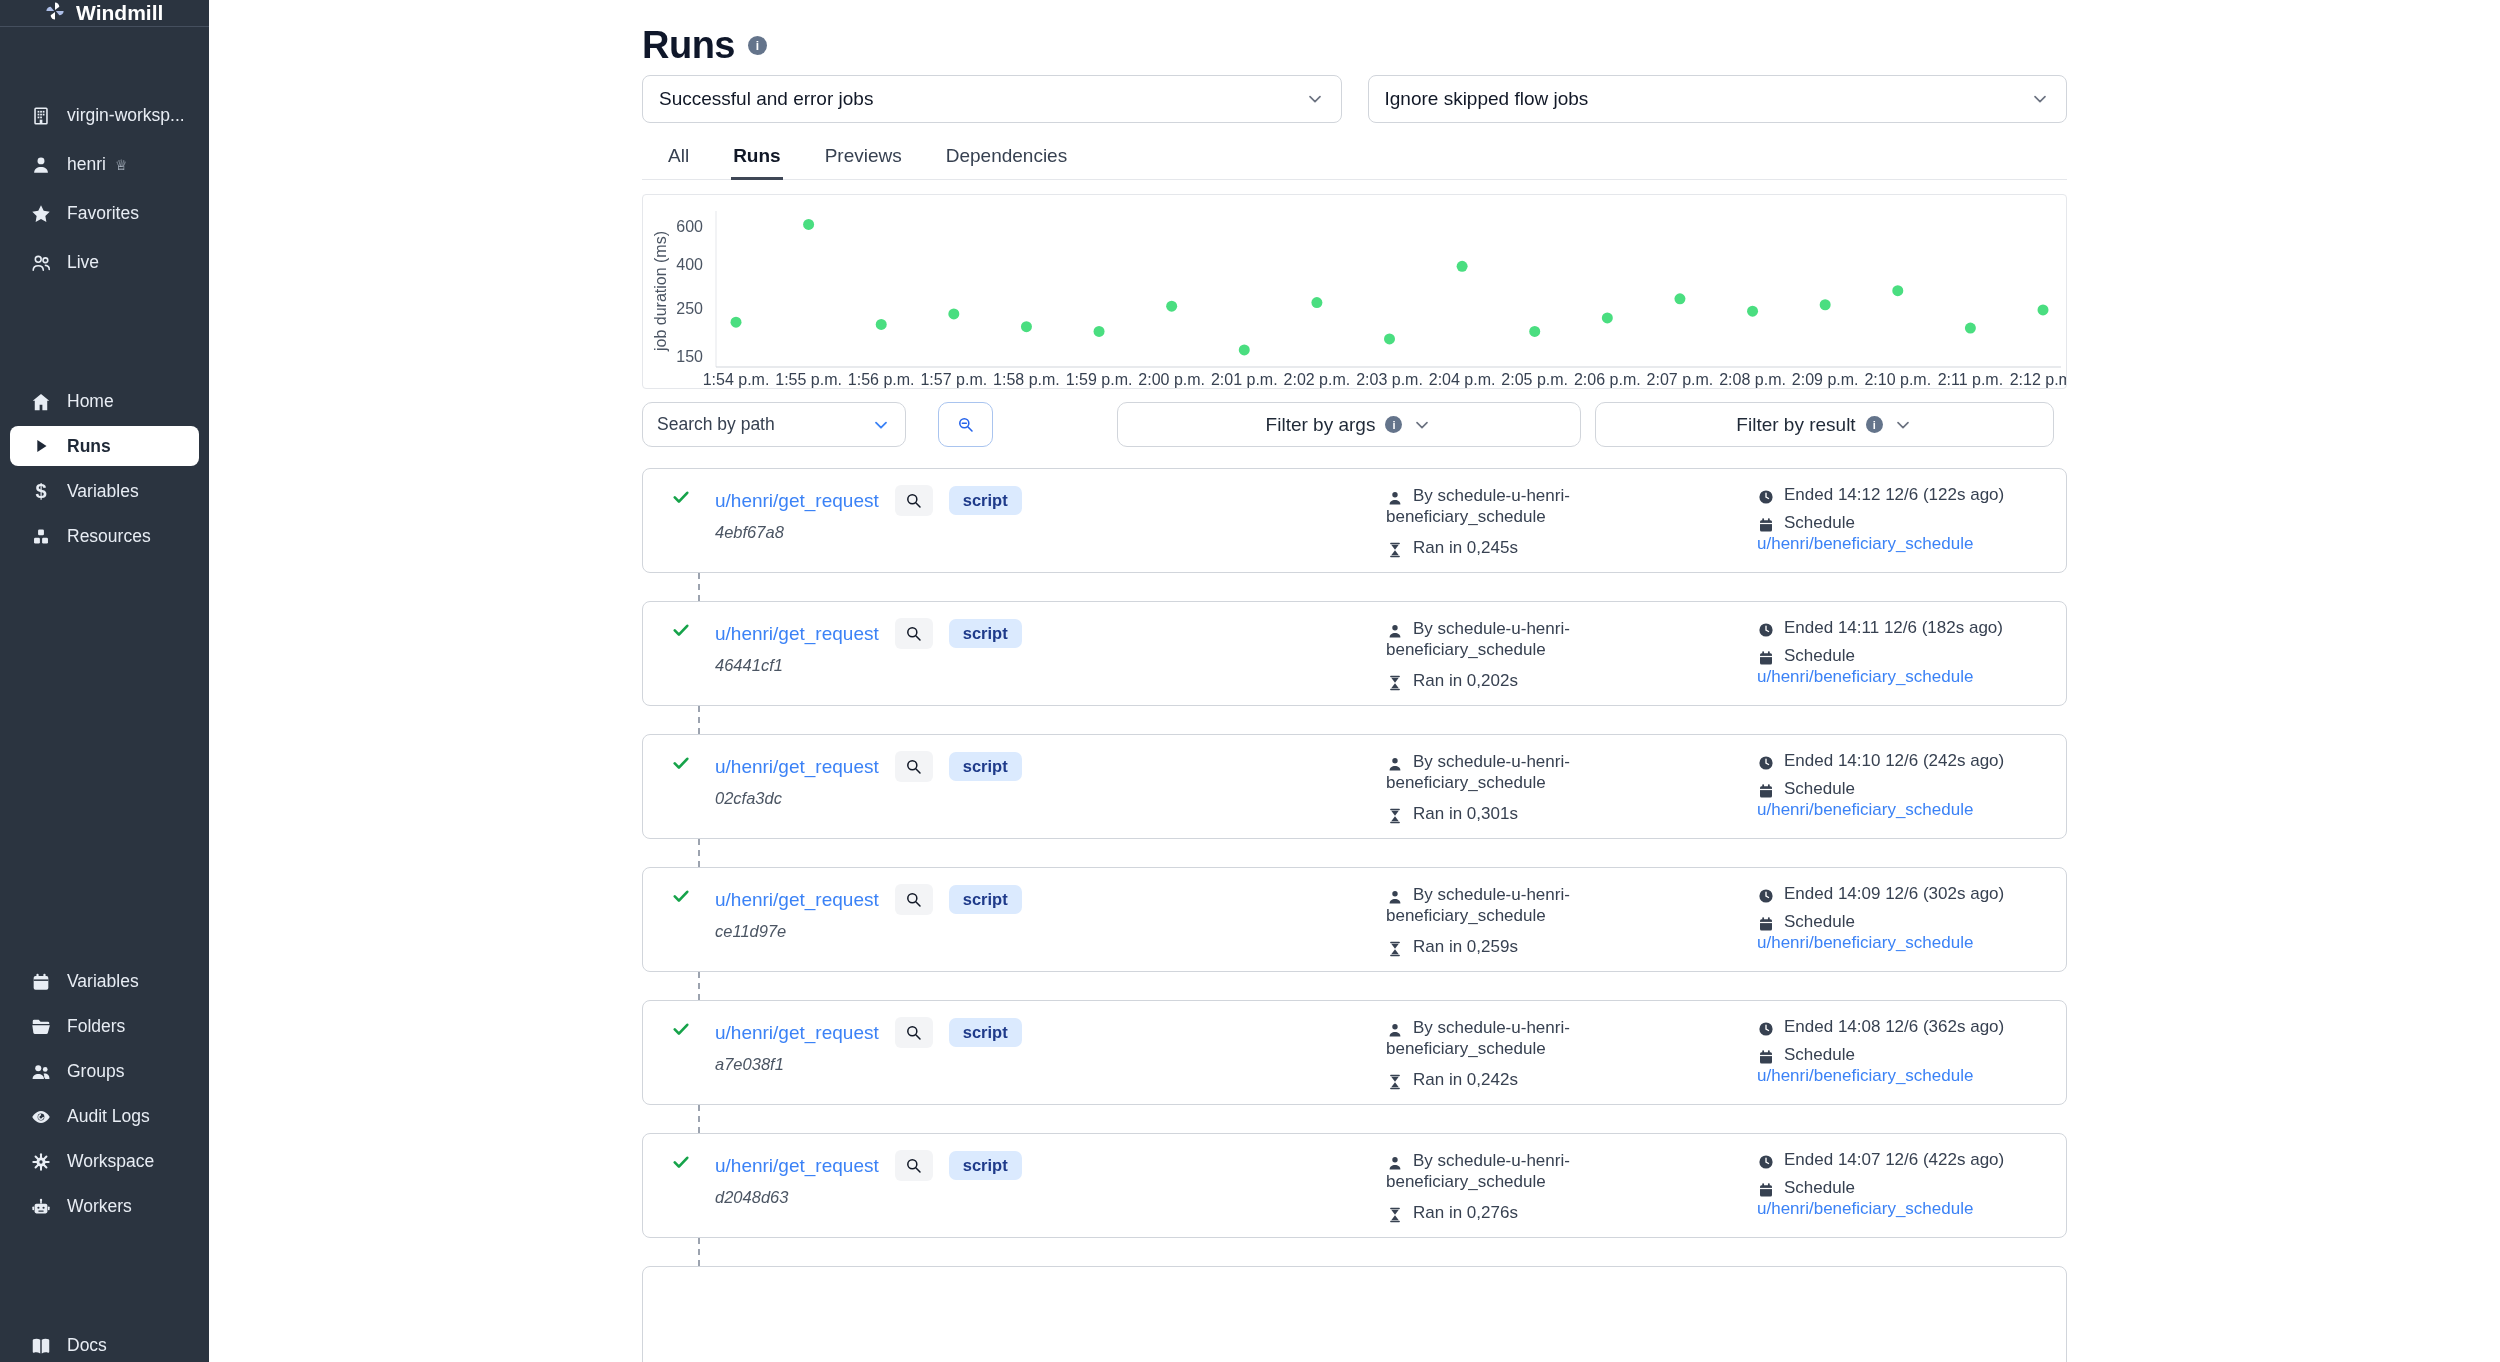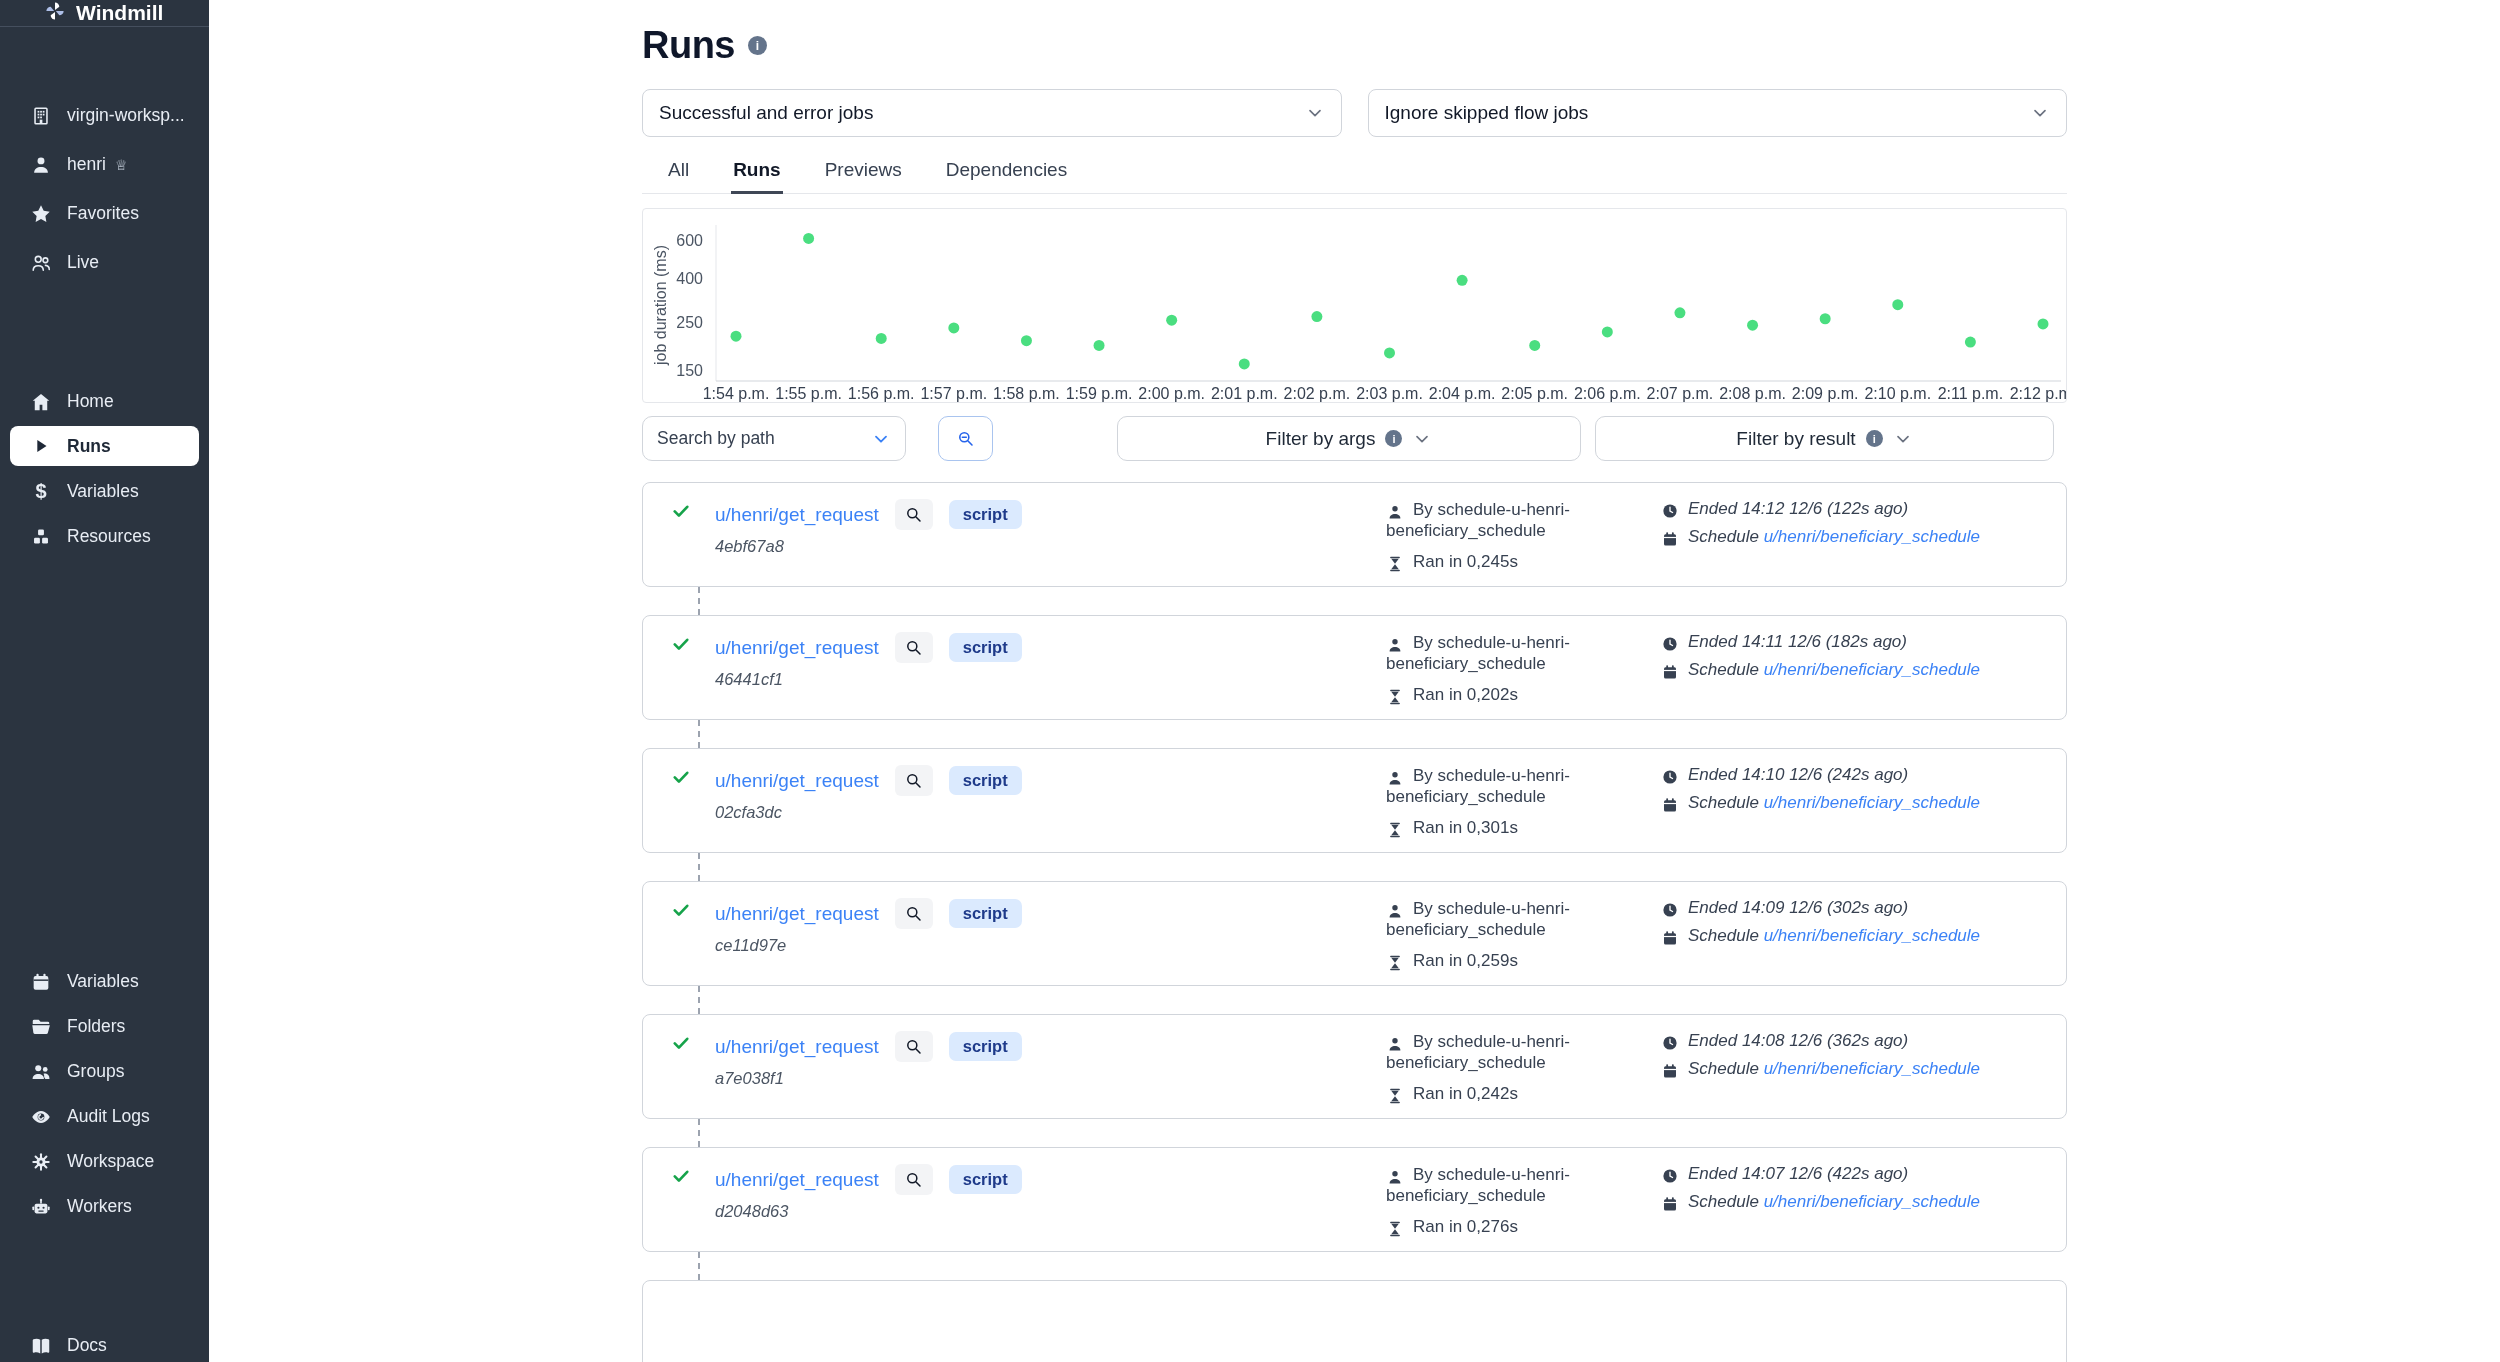--- a/index.html
+++ b/index.html
@@ -33,21 +33,21 @@
   
   .main { flex:1; display:flex; justify-content:center; overflow:hidden; height:100%; }
   .content { width:1425px; padding-top:24px; }
 
   .title-row { display:flex; align-items:center; gap:13px; }
   .page-title { font-size:38px; font-weight:800; color:#0f172a; margin:0; letter-spacing:-0.5px; }
   .info-dot { width:19px; height:19px; border-radius:50%; background:#64748b; color:#fff; display:inline-flex; align-items:center; justify-content:center; font-size:12px; font-weight:700; font-style:normal; flex:none; }
   .info-dot::after { content:"i"; }
   .info-dot.sm { width:17px; height:17px; font-size:11px; }
 
-  .selects-row { display:flex; gap:26px; margin-top:22px;align-items:center; }
+  .selects-row { display:flex; gap:26px; margin-top:8px;align-items:center; }
   .select { flex:1; height:48px; border:1px solid #d1d5db; border-radius:8px; display:flex; align-items:center; justify-content:space-between; padding:0 16px; font-size:19px; color:#111827; background:#fff; cursor:pointer; }
 
   .tabs { display:flex; gap:40px; margin-top:14px; border-bottom:1px solid #e5e7eb; padding-left:24px; }
   .tab { font-size:19px; color:#374151; padding:8px 2px 10px 2px; cursor:pointer; }
   .tab.active { font-weight:700; color:#111827; border-bottom:3px solid #3f4756; margin-bottom:-1px; }
 
   .chart-box { margin-top:14px; border:1px solid #e5e7eb; border-radius:4px; height:195px; position:relative; background:#fff; }
   .ylabel { position:absolute; left:-56px; top:86px; width:150px; height:20px; text-align:center; font-size:16px; color:#4b5563; transform:rotate(-90deg); }
 
   .dt-row { display:flex; gap:26px; margin-top:10px; }
@@ -67,21 +67,21 @@
   .card { position:relative; height:105px; border:1px solid #d1d5db; border-radius:8px; background:#fff; }
   .connector { height:28px; border-left:2px dashed #9ca3af; margin-left:56px; width:0; }
   .check-wrap { position:absolute; left:28px; top:18px; }
   .card-main { position:absolute; left:72px; top:16px; }
   .card-row { display:flex; align-items:center; gap:16px; }
   .path-link { font-size:19px; color:#3b82f6; }
   .mag-chip { width:38px; height:31px; background:#f3f4f6; border-radius:6px; display:flex; align-items:center; justify-content:center; cursor:pointer; }
   .badge { background:#dbeafe; color:#1e3a8a; font-size:16.5px; font-weight:700; padding:5px 14px; border-radius:7px; }
   .run-id { font-style:italic; font-size:16.5px; color:#4b5563; margin-top:7px; }
   .card-by { position:absolute; left:743px; top:16px; width:250px; font-size:17px; color:#374151; line-height:21px; }
-  .card-right { position:absolute; left:1018px; top:16px; font-size:17px; color:#374151;font-style:italic; }
+  .card-right { position:absolute; left:1114px; top:16px; font-size:17px; color:#374151; }
   .meta-line { margin-bottom:7px; }
   .ran-line { margin-top:10px; }
   .mi { display:inline-block; width:18px; height:18px; vertical-align:-3px; margin-right:9px; }
   .sched-link { color:#3b82f6; }
   .ic20 { width:20px; height:20px; flex:none; }
   .ic17 { width:19px; height:19px; }
   .ic22 { width:22px; height:22px; }
 </style>
 </head>
 <body>

